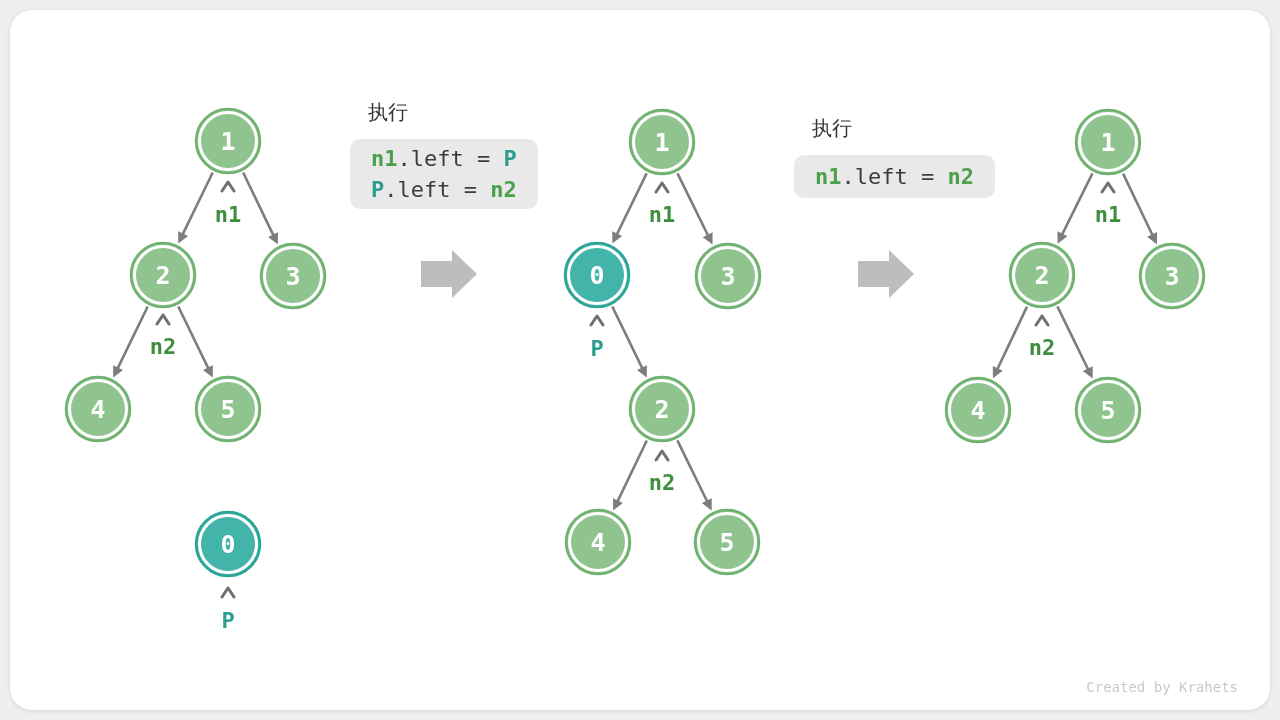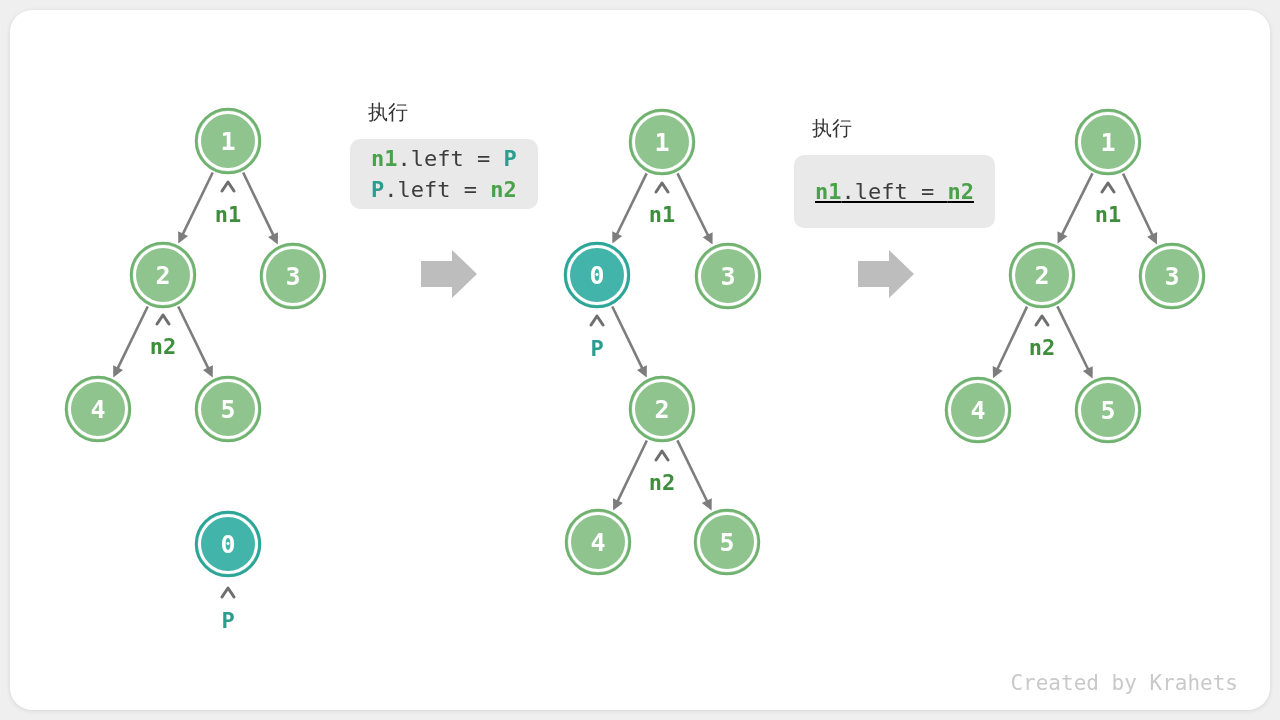--- a/index.html
+++ b/index.html
@@ -23,29 +23,29 @@
     font-size:20px;color:var(--heading-text,#333);
   }
   .code-box{
     display:inline-block;
     background:var(--code-bg,#e9e9e9);
     border-radius:10px;
     padding:4px 21px;
     font-family:"DejaVu Sans Mono",monospace;
     font-size:22px;
   }
-  .code-panel-2 .code-box{padding:21px 21px;text-decoration:underline;}
+  .code-panel-2 .code-box{padding:6px 21px;}
   .code-line{line-height:31px;white-space:pre;}
   .tok-plain{color:var(--code-plain,#3c3c3c);}
   .tok-green{color:var(--code-green,#4ba14b);font-weight:bold;}
   .tok-teal{color:var(--code-teal,#2a9d8f);font-weight:bold;}
   .credit{
     position:absolute;right:42px;bottom:25px;z-index:3;
     font-family:"DejaVu Sans Mono",monospace;
-    font-size:21px;color:var(--credit,#c9c9c9);
+    font-size:14px;color:var(--credit,#c9c9c9);
   }
 </style>
 </head>
 <body>
 
 <div class="panel"></div>
 
 <svg class="diagram" width="1280" height="720" viewBox="0 0 1280 720">
     <line x1="212.7246616007449" y1="172.49069762307977" x2="182.20328255906358" y2="235.4116944166997" stroke="#7d7d7d" stroke-width="2.6"></line>
     <polygon points="178.2753383992551,243.50930237692023 178.12762084110847,231.2118156612122 188.02469723693355,236.0126363009781" fill="#7d7d7d"></polygon>

